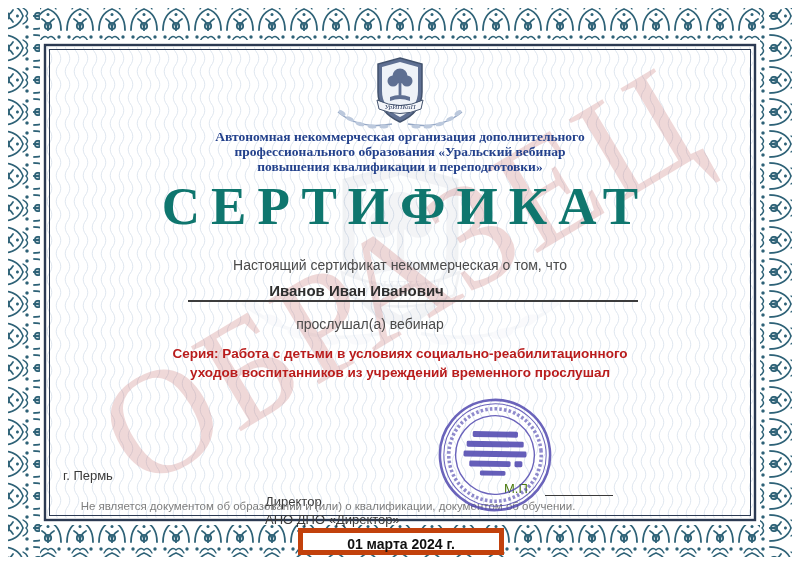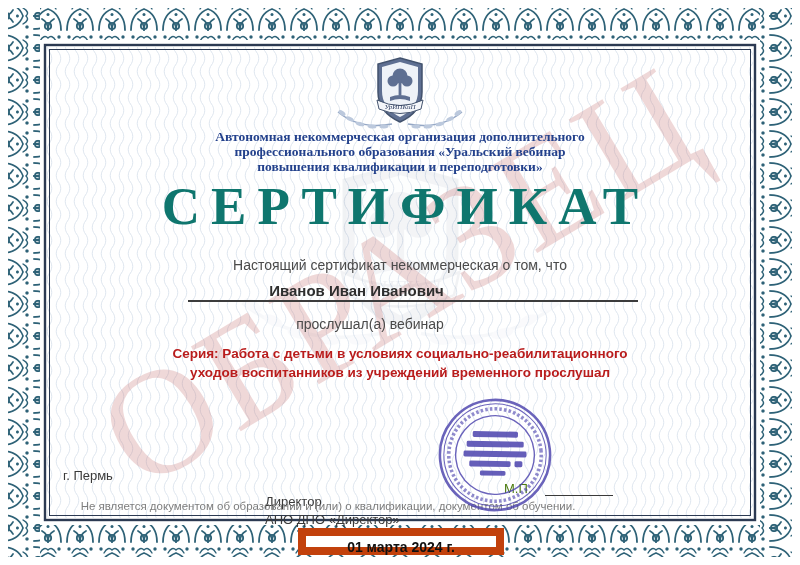--- a/index.html
+++ b/index.html
@@ -28,21 +28,21 @@
   .nameline{left:188px;top:300px;width:450px;border-top:2px solid #3c3c3c;height:0;}
   .action{left:0;top:316px;width:660px;text-align:center;font-size:14px;color:#4a4a4a;padding-left:40px;}
   .series{left:130px;top:344px;width:540px;text-align:center;font-size:13.5px;
     font-weight:700;line-height:19px;color:#b91c1c;}
   .director{left:265px;top:461px;font-size:13px;line-height:18px;color:#3a3a3a;margin-top:32px;}
   .city{left:63px;top:468px;font-size:13px;color:#3a3a3a;}
   .mp{left:504px;top:481px;font-size:13px;color:#4d7c0f;}
   .sigline{left:545px;top:495px;width:68px;border-top:1.5px solid #3a3a3a;height:0;}
   .footer{left:0;top:500px;width:656px;text-align:center;font-size:11.5px;color:#7d7d7d;}
   .datebox{left:298px;top:528px;width:206px;height:27px;background:#ffffff;
-    border:8px solid #c2410c;box-sizing:border-box;text-align:center;
+    border:5px solid #c2410c;box-sizing:border-box;text-align:center;
     font-size:14px;font-weight:700;line-height:23px;color:#101010;z-index:3;}
   .stampwrap{left:436px;top:396px;width:118px;height:118px;z-index:2;}
 </style>
 </head>
 <body>
 
 <div class="page">
 
   <svg class="abs" width="800" height="565" viewBox="0 0 800 565" style="left:0;top:0;z-index:0;">
     <defs>

